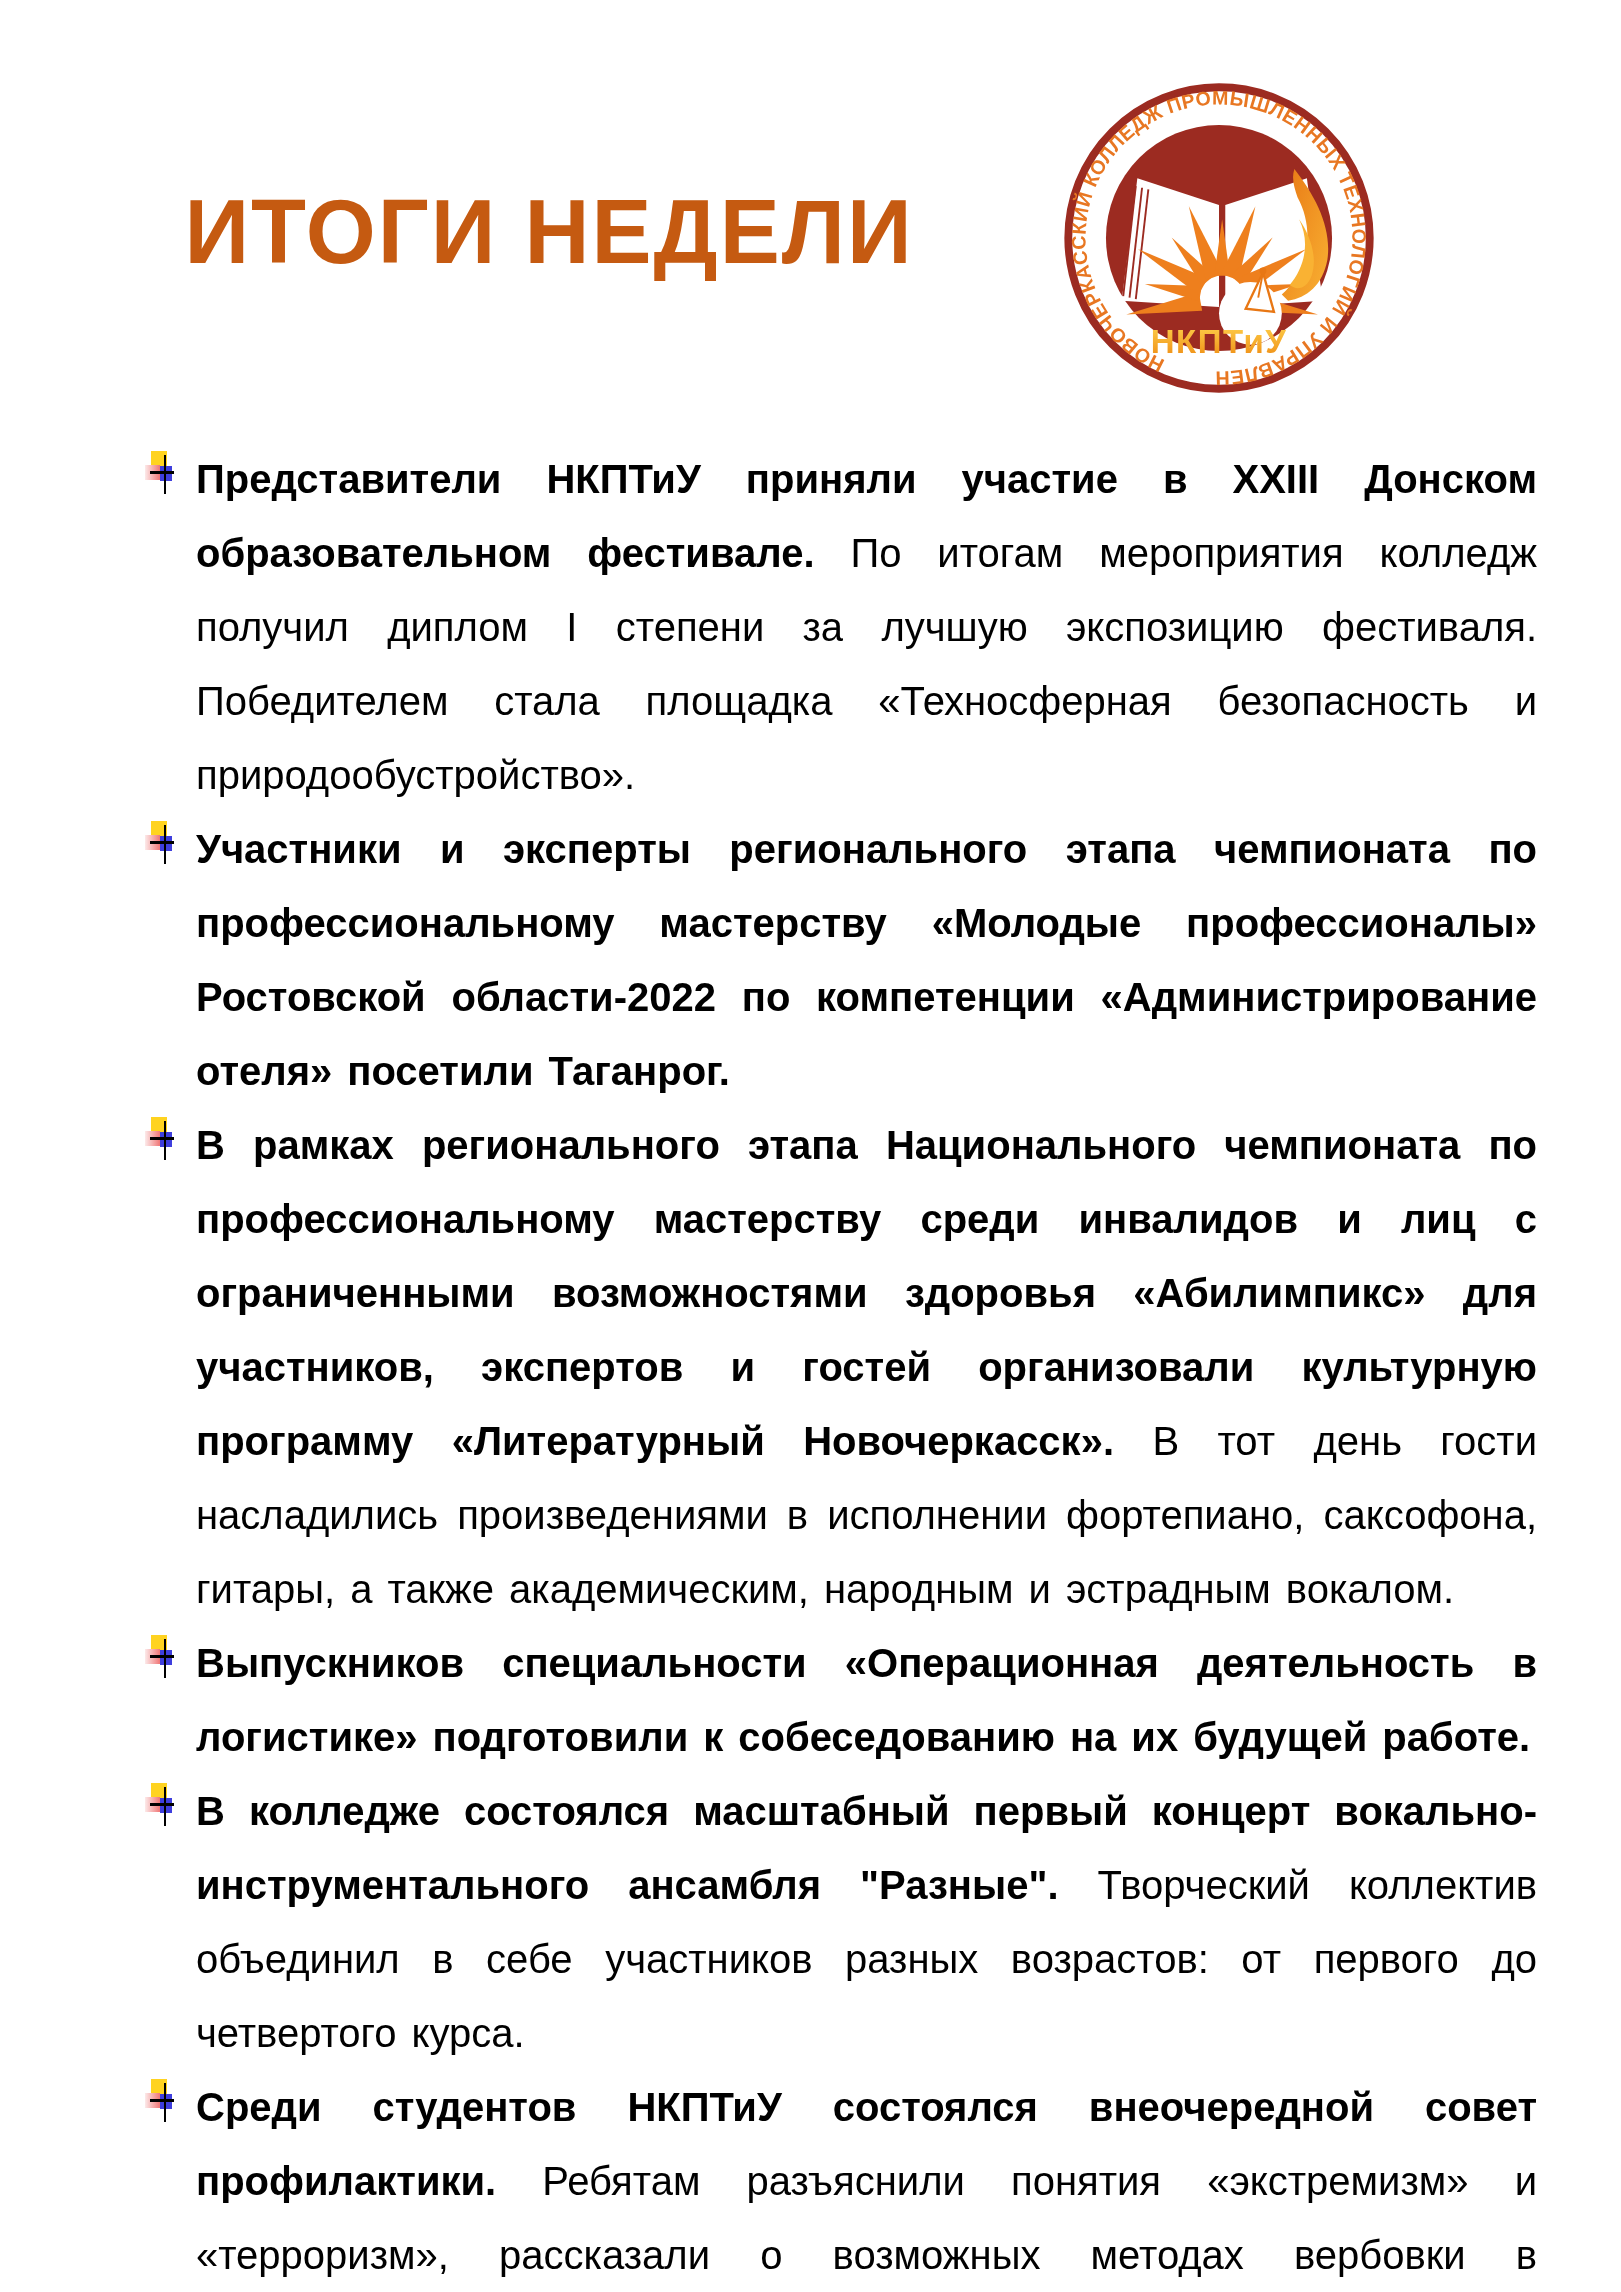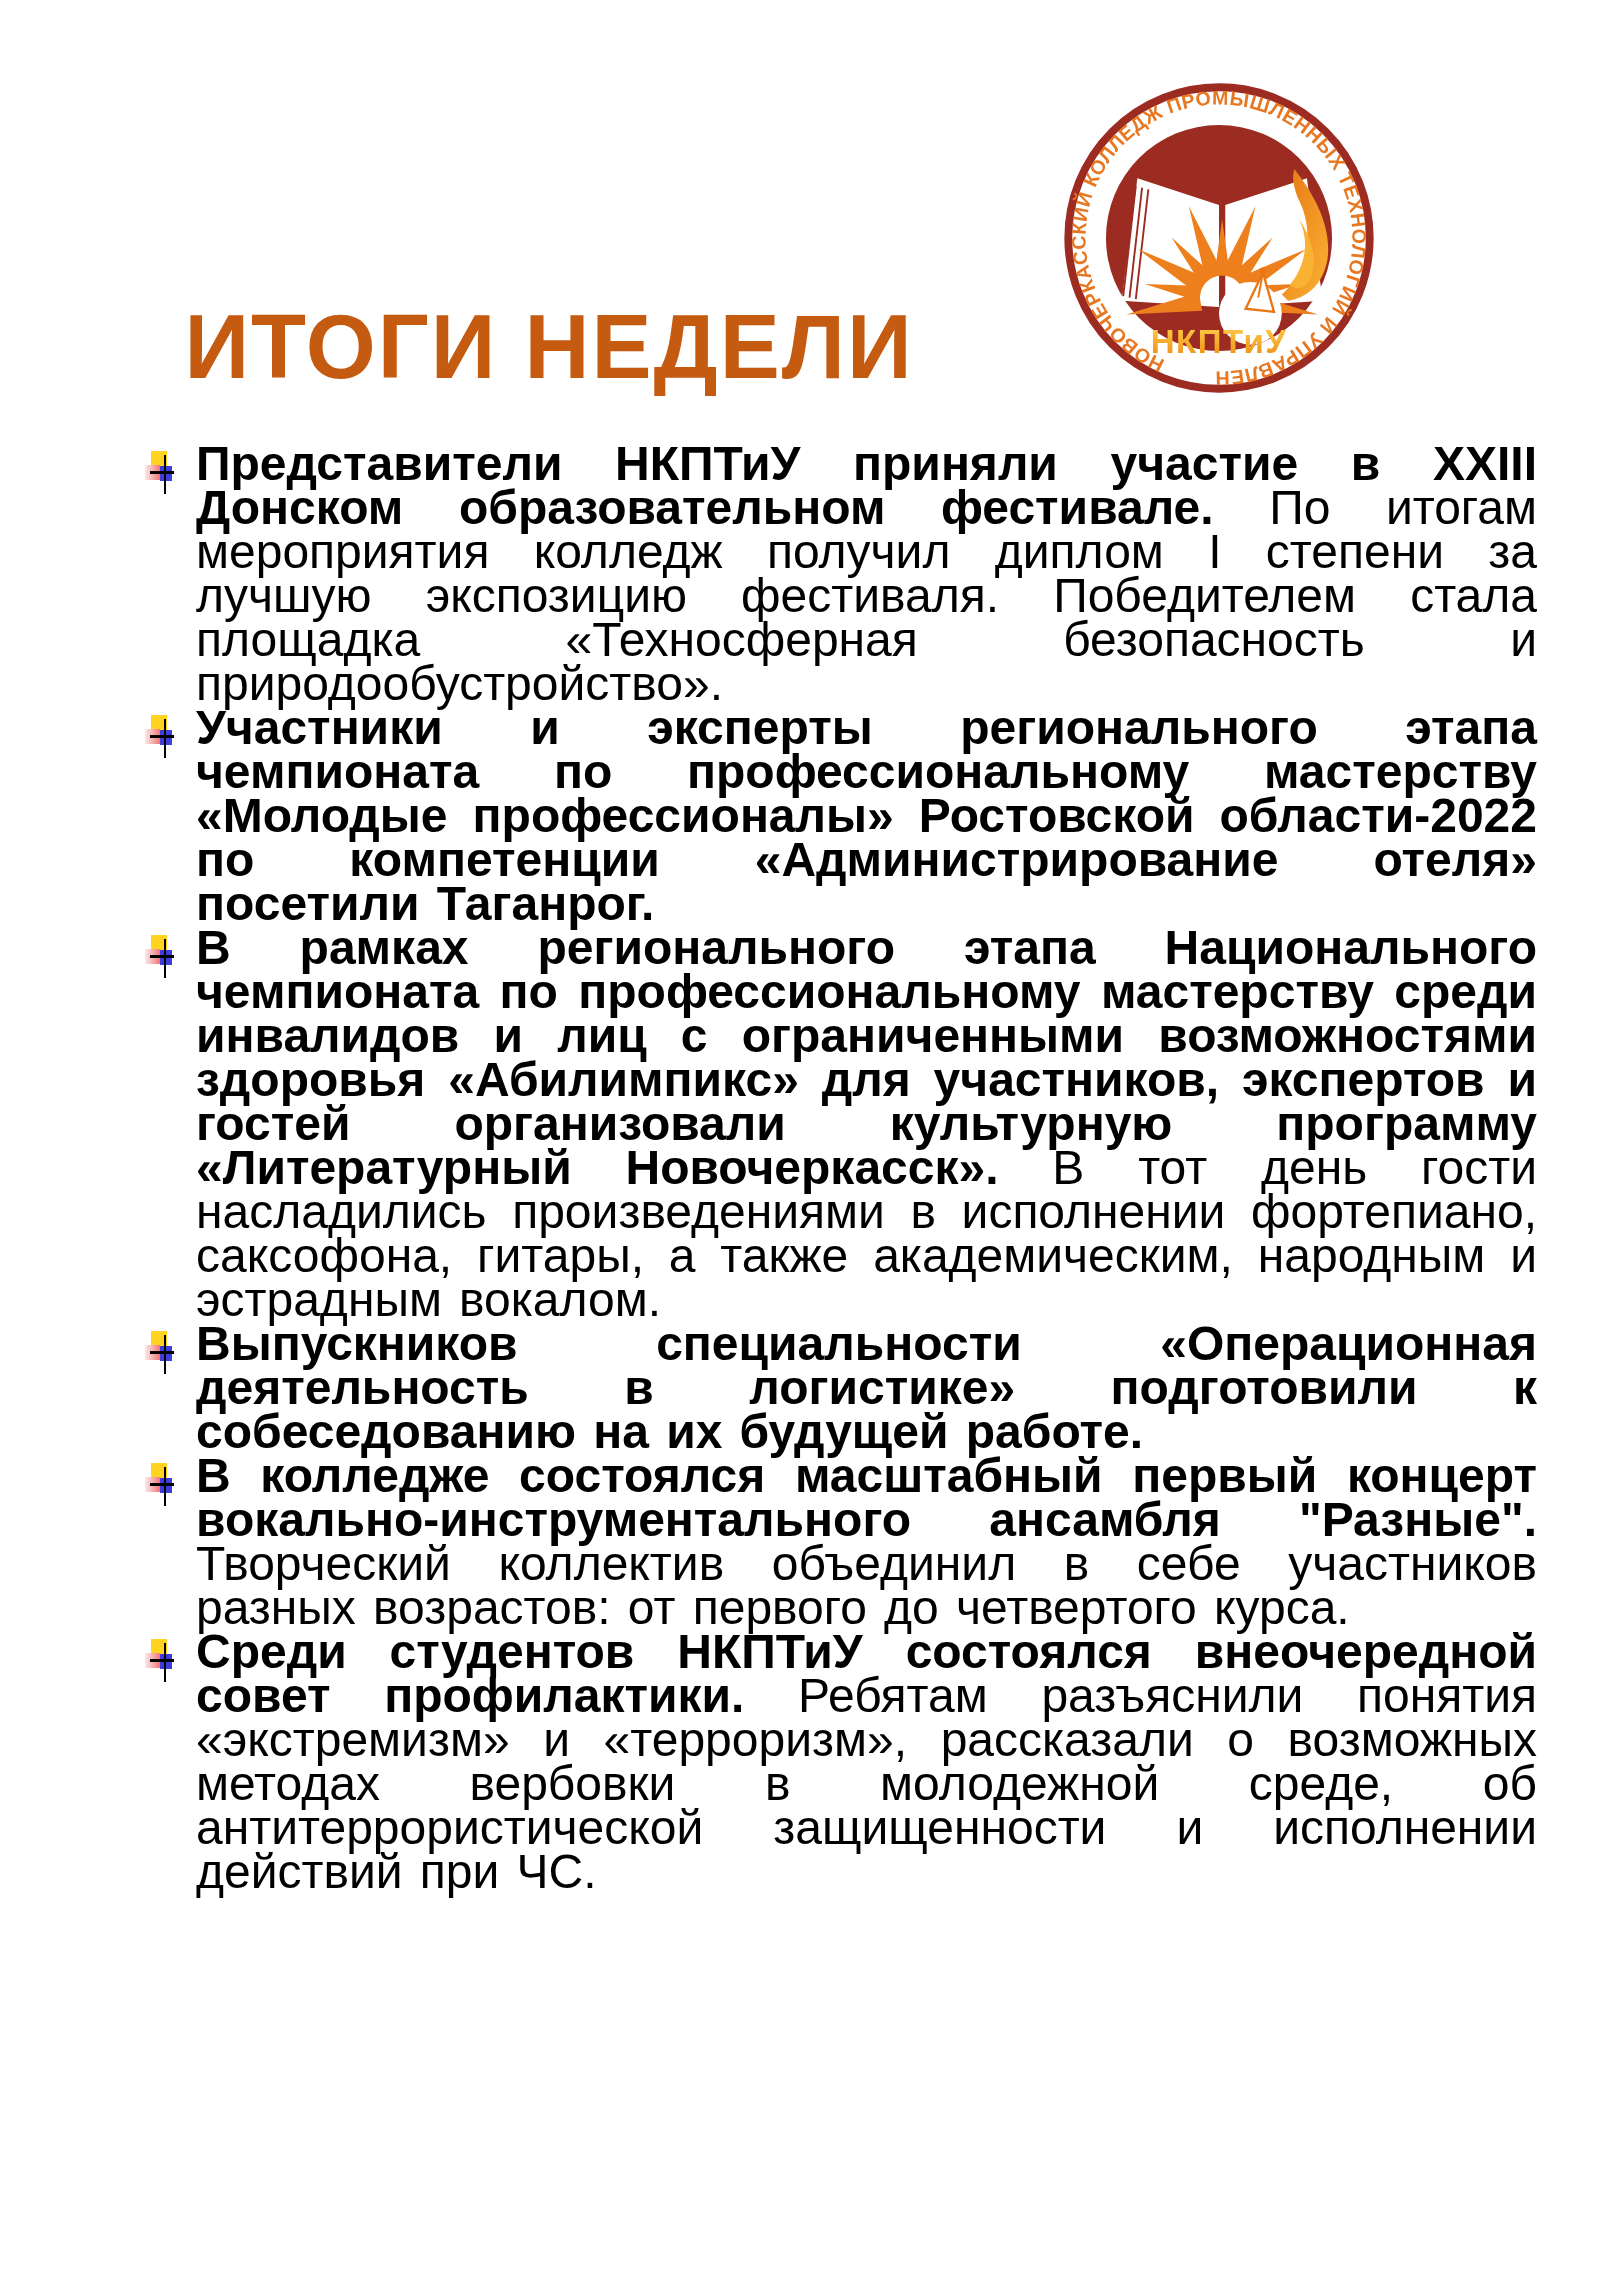--- a/index.html
+++ b/index.html
@@ -5,31 +5,31 @@
   html, body { margin:0; padding:0; }
   body {
     width:1621px; height:2293px; overflow:hidden;
     background:#ffffff;
     font-family:"Liberation Sans", sans-serif;
     color:#000;
   }
   .page { width:1621px; height:2293px; position:relative; }
 
   
-  .header { display:flex; align-items:flex-end; padding:69px 245px 0 142px; }
+  .header { display:flex; align-items:center; padding:69px 245px 0 142px; }
   .titles { width:814px; text-align:center; color:#C55A11; font-weight:bold; }
   .title-main  { font-size:90px; line-height:1.05; letter-spacing:2px; }
   .title-sub   { font-size:86px; line-height:1.05; margin-top:29px; letter-spacing:1px; }
   .logo-wrap { margin-left:auto; width:314px; height:314px; margin-top:11.8px; }
 
   
   .content { margin:47px 84px 0 145px; }
   .item {
     position:relative; padding-left:51px;
-    font-size:48px; line-height:44px;
+    font-size:40px; line-height:74px;
     text-align:justify; word-spacing:3.9px;
   }
   .item .lead { font-weight:bold; }
 
   
   .bullet { position:absolute; left:0; top:6.9px; width:29px; height:45px; display:block; }
   .bullet span { position:absolute; display:block; }
   .b-yellow { left:5.9px;  top:2px;  width:15.7px; height:15.7px; background:#FFD320; }
   .b-pink   { left:0;    top:16.7px; width:14.7px; height:14.7px;
               background:linear-gradient(to left, #F07676, #FCEAEA); }

